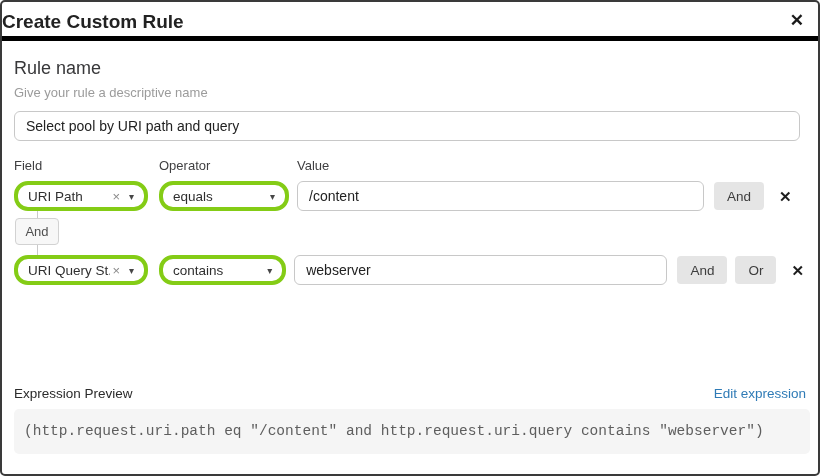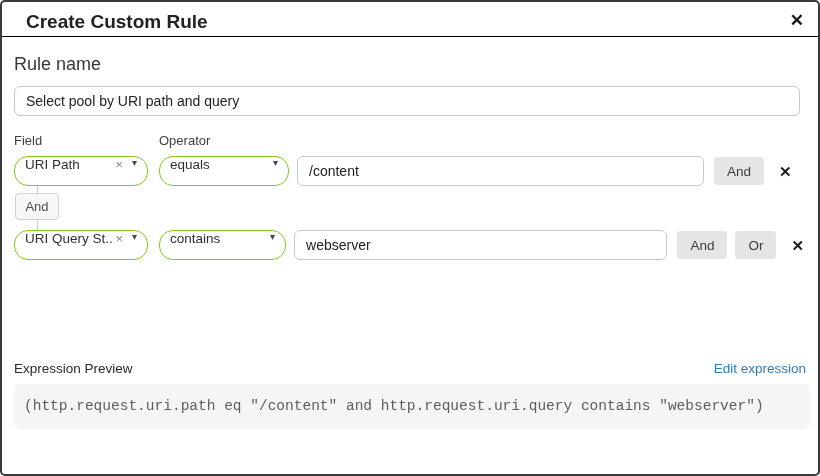--- a/index.html
+++ b/index.html
@@ -13,22 +13,22 @@
     position: relative;
     width: 820px;
     height: 476px;
     background: #fff;
     border: 2px solid #3a3a3a;
     border-radius: 5px;
     overflow: hidden;
   }
   
   .modal-header {
-    padding: 8px 12px 3px 24px;
-    border-bottom: 1px solid #000000;
+    padding: 8px 12px 3px 0;
+    border-bottom: 5px solid #000000;
   }
   .modal-title {
     font-size: 19px;
     font-weight: 700;
     color: #222;
     line-height: 23px;
   }
   .close-btn {
     position: absolute;
     top: 6px;
@@ -86,22 +86,23 @@
   .col-field { width: 145px; }
   .col-operator { width: 138px; }
   .col-value { flex: 1; }
   .condition-row {
     display: flex;
     align-items: center;
     margin-top: 8px;
   }
   .select {
     display: flex;
+    align-items: center;
     height: 30px;
-    border: 1px solid #84cc16;
+    border: 4px solid #84cc16;
     border-radius: 14px;
     padding: 0 10px;
     font-size: 13.5px;
     color: #2f2f2f;
     background: #fff;
     cursor: pointer;
   }
   .field-select { width: 134px; }
   .operator-select { width: 130px; margin-left: 11px; padding-left: 10px; }
   .select .sel-label { flex: 1; white-space: nowrap; overflow: hidden; }
@@ -201,26 +202,28 @@
   <div class="modal-header">
     <div class="modal-title">Create Custom Rule</div>
   </div>
   <button class="close-btn">
     <span>✕</span>
   </button>
 
   <div class="content">
 
     <div class="rule-name-label">Rule name</div>
+    <div class="rule-name-hint">Give your rule a descriptive name</div>
     <input class="text-input rule-name-input" type="text" value="Select pool by URI path and query" style="">
 
 
     <div class="column-labels">
       <div class="col-field">Field</div>
       <div class="col-operator">Operator</div>
+      <div class="col-value">Value</div>
     </div>
 
     <div class="condition-row">
       <div class="select field-select">
         <span class="sel-label">URI Path</span>
         <span class="clear-x">×</span>
         <span class="caret">▾</span>
       </div>
       <div class="select operator-select">
         <span class="sel-label">equals</span>

